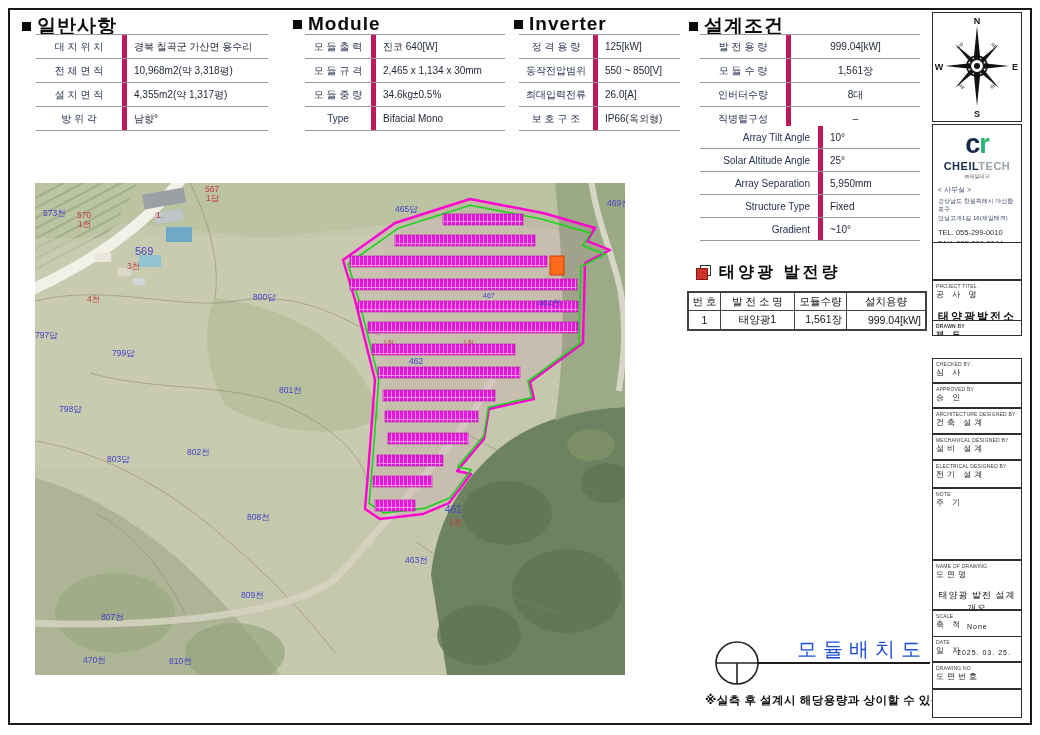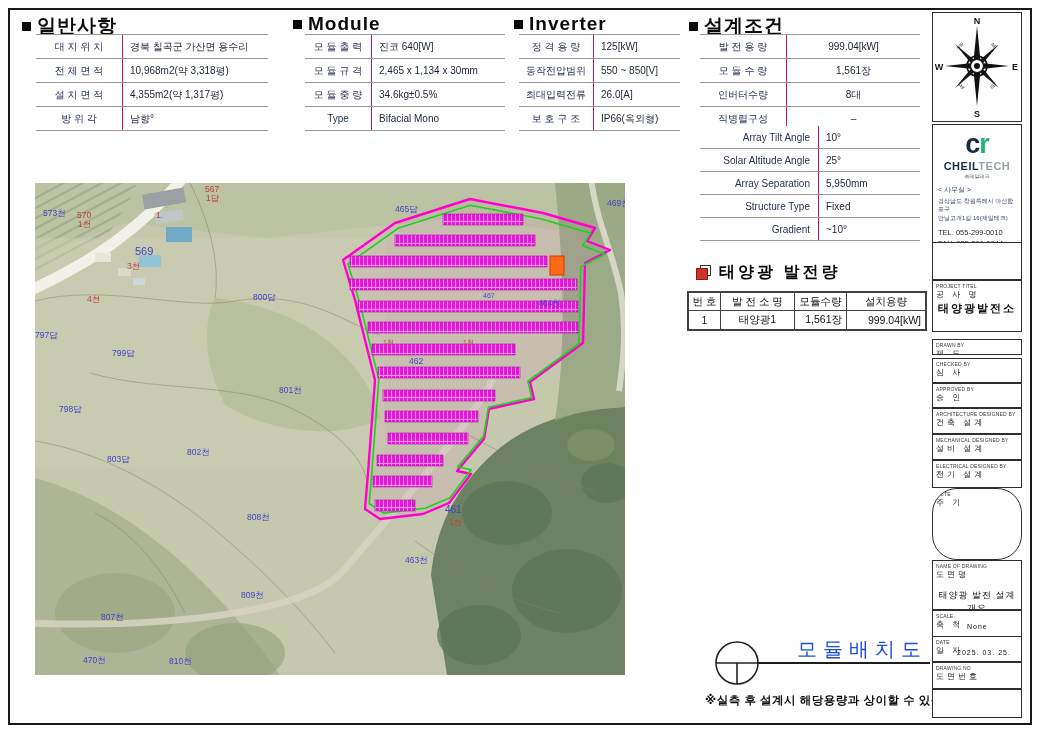--- a/index.html
+++ b/index.html
@@ -9,21 +9,21 @@
 
   
   .sec-header{position:absolute;display:flex;align-items:center;gap:6px;
               font-size:19px;font-weight:700;color:#0b0b0b;letter-spacing:1px}
   .bullet{width:9px;height:9px;background:#0b0b0b;flex:none}
 
   
   .kv{position:absolute;border-top:1px solid #9a9a9a;font-size:10px;color:#1c2436;background:#fff}
   .kv-row{display:flex;align-items:stretch;height:23px;border-bottom:1px solid #9a9a9a}
   .kv-label{display:flex;align-items:center;justify-content:center;text-align:center;
-            border-right:1px solid #be185d;color:#273352;flex:none}
+            border-right:5px solid #be185d;color:#273352;flex:none}
   .kv-value{display:flex;align-items:center;flex:1;padding-left:7px;white-space:nowrap}
   .kv-general .kv-label{width:86px}
   .kv-module .kv-label{width:66px}
   .kv-inverter .kv-label{width:74px}
   .kv-design .kv-label{width:86px}
   .kv-design .kv-value{justify-content:center;padding-left:0}
   .kv-design-en{border-top:none}
   .kv-design-en .kv-row{height:22px}
   .kv-design-en .kv-label{width:110px;justify-content:flex-end;padding-right:8px;text-align:right}
 
@@ -50,21 +50,21 @@
   
   #map-svg{position:absolute;left:35px;top:183px}
   #map-svg text{font-family:"Liberation Sans","DejaVu Sans",sans-serif}
 
   
   .tb-box{position:absolute;left:932px;width:90px;border:1px solid #2e2e2e;box-sizing:border-box;
           background:#fff;overflow:hidden}
   .tb-en{font-size:5px;line-height:1.2;color:#3a3a3a;margin:2px 0 0 3px;letter-spacing:.2px}
   .tb-ko{font-size:8px;color:#1f1f1f;margin:0 0 0 3px;letter-spacing:3px}
   .tb-val{text-align:center;font-size:8px;color:#111;margin-top:5px;letter-spacing:1px}
-  .tb-val-big{font-size:11px;font-weight:700;margin-top:1px;letter-spacing:2px}
+  .tb-val-big{font-size:11px;font-weight:700;margin-top:9px;letter-spacing:2px}
   .tb-val-name{font-size:9px;margin-top:9px}
   .tb-val-side{position:absolute;left:34px;top:12px;font-size:7px;margin:0;letter-spacing:1px}
 
   .logo-mark{text-align:center;margin-top:6px;font-size:27px;font-weight:700;line-height:1;letter-spacing:-1px}
   .logo-c{color:#17294a}.logo-r{color:#27b573}
   .logo-name{text-align:center;font-size:11px;margin-top:2px;letter-spacing:.5px}
   .logo-name b{color:#17294a}.logo-name span{color:#99a1a9;font-weight:700}
   .logo-sub{text-align:center;font-size:5px;color:#555;margin-top:1px}
   .office{margin:6px 5px 0;color:#3d4a66}
   .office-h{font-size:7px;margin-bottom:2px}
@@ -388,21 +388,21 @@
   </div>
 
   <div class="tb-box" style="top:242px;height:38px"></div>
   <div class="tb-box" style="top:689px;height:29px"></div>
 
 <div class="tb-box" style="top: 280px; height: 52px;">
       <div class="tb-en">PROJECT TITEL</div>
       <div class="tb-ko">공 사 명</div>
       <div class="tb-val tb-val-big">태양광발전소</div>
     </div>
-    <div class="tb-box" style="top: 339px; height: 16px;">
+    <div class="tb-box" style="top: 320px; height: 16px; font-weight: bold;">
       <div class="tb-en">DRAWN BY</div>
       <div class="tb-ko">제 도</div>
     </div>
     <div class="tb-box" style="top: 358px; height: 25px;">
       <div class="tb-en">CHECKED BY</div>
       <div class="tb-ko">심 사</div>
     </div>
     <div class="tb-box" style="top: 383px; height: 25px;">
       <div class="tb-en">APPROVED BY</div>
       <div class="tb-ko">승 인</div>
@@ -412,21 +412,21 @@
       <div class="tb-ko">건축 설계</div>
     </div>
     <div class="tb-box" style="top: 434px; height: 26px;">
       <div class="tb-en">MECHANICAL DESIGNED BY</div>
       <div class="tb-ko">설비 설계</div>
     </div>
     <div class="tb-box" style="top: 460px; height: 28px;">
       <div class="tb-en">ELECTRICAL DESIGNED BY</div>
       <div class="tb-ko">전기 설계</div>
     </div>
-    <div class="tb-box" style="top: 488px; height: 72px; border-radius: 25px;">
+    <div class="tb-box" style="top: 488px; height: 72px;">
       <div class="tb-en">NOTE</div>
       <div class="tb-ko">주 기</div>
     </div>
     <div class="tb-box" style="top: 560px; height: 50px;">
       <div class="tb-en">NAME OF DRAWING</div>
       <div class="tb-ko">도면명</div>
       <div class="tb-val tb-val-name">태양광 발전 설계 개요</div>
     </div>
     <div class="tb-box" style="top: 610px; height: 41px;">
       <div class="tb-en">SCALE</div>

